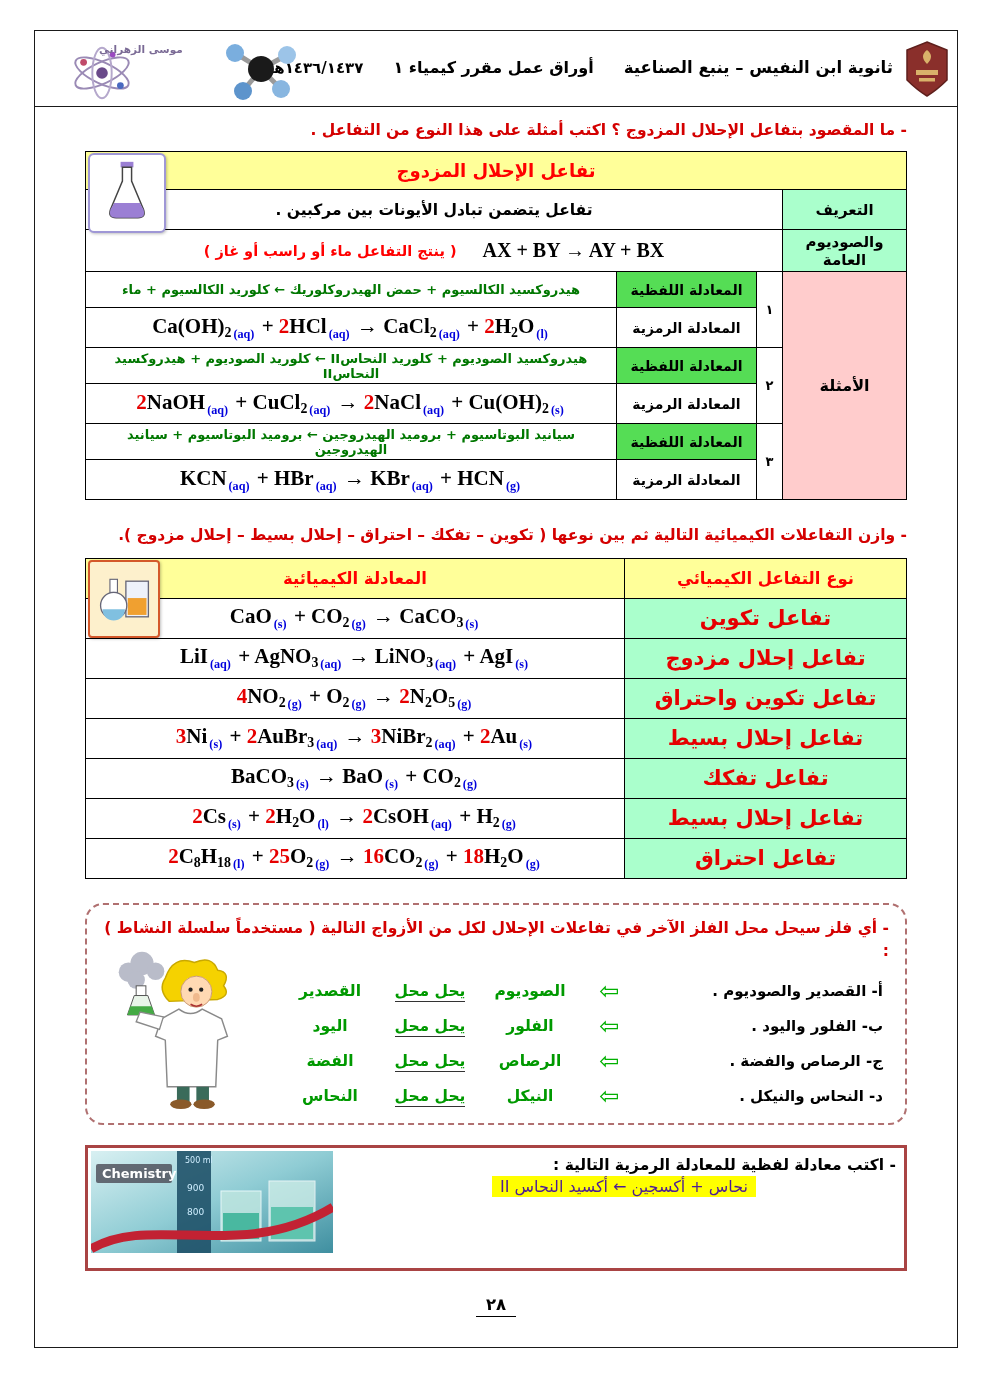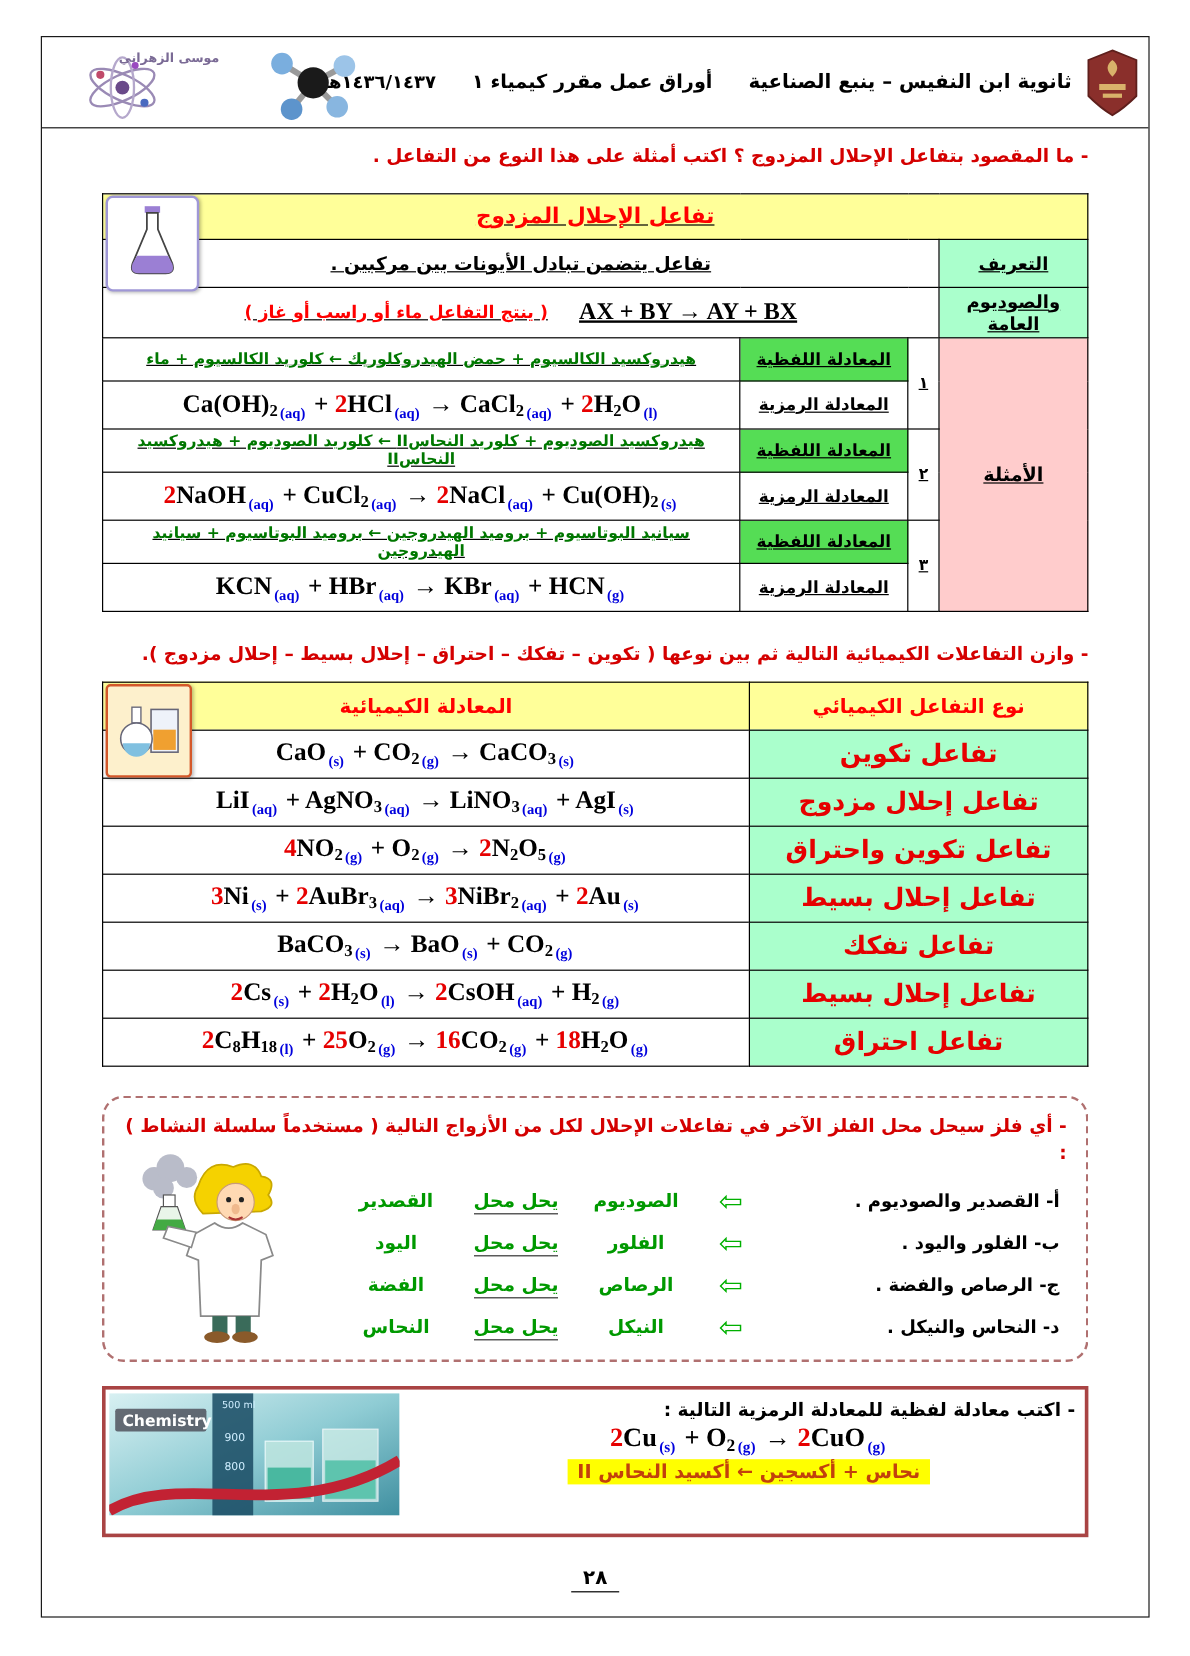--- a/index.html
+++ b/index.html
@@ -20,21 +20,21 @@
   .author { position:absolute; left:64px; top:12px; font-size:10.5px; color:#7a6a95; font-weight:bold; }
 
   
   .content { padding:12px 50px 0 50px; }
   .q-red { direction:rtl; text-align:right; color:#d40000; font-weight:bold; font-size:15.5px; line-height:1.5; }
 
   table { border-collapse:collapse; width:100%; table-layout:fixed; background:#fff; }
   td { border:1.2px solid #000; text-align:center; vertical-align:middle; padding:2px 4px; }
 
   
-  .t1wrap { position:relative; margin-top:19px;text-decoration:underline; }
+  .t1wrap { position:relative; margin-top:9px; }
   .t1-title { background:#ffff99; color:#ff0000; font-weight:bold; font-size:18px; height:38px; }
   .t1-lbl { background:#aaffcc; font-weight:bold; font-size:15px; color:#000; }
   .t1-ex  { background:#ffcccc; font-weight:bold; font-size:16px; color:#000; }
   .t1-num { font-weight:bold; font-size:13px; color:#000; }
   .t1-sub { font-weight:bold; font-size:14px; color:#000; background:#fff; }
   .t1-sub.verbal { background:#55dd55; }
   .t1-def { font-weight:bold; font-size:15.5px; color:#000; direction:rtl; }
   .t1-verbal { color:#007700; font-weight:bold; font-size:13px; direction:rtl; }
   .gen { display:flex; direction:ltr; justify-content:center; align-items:center; gap:26px; }
   .gen-note { color:#ff0000; font-weight:bold; font-size:14.5px; direction:rtl; }
@@ -73,21 +73,21 @@
   .q3-verb span { border-bottom:1.8px solid #333; padding-bottom:1px; }
   .scientist { position:absolute; left:18px; top:42px; width:140px; height:165px; }
 
   
   .q4box { margin-top:20px; border:3px solid #a94444; height:126px; position:relative; background:#fff; }
   .chem-img { position:absolute; left:3px; top:3px; width:242px; height:102px; }
   .q4content { margin-left:258px; direction:rtl; padding:8px 8px 0 6px; }
   .q4title { font-weight:bold; font-size:15.5px; color:#000; text-align:right; }
   .q4eqline { text-align:center; margin-top:1px; }
   .q4verbal { text-align:center; margin-top:3px; direction:rtl; }
-  .hl { background:#ffff00; font-weight:bold; font-size:16px; color:#c2410c; padding:1px 8px; }
+  .hl { background:#ffff00; font-weight:normal; font-size:16px; color:#4c1d95; padding:1px 8px; }
 
   .pagenum { text-align:center; margin-top:24px; }
   .pagenum span { font-weight:bold; font-size:16.5px; color:#000; border-bottom:1.6px solid #000; padding:0 10px 2px; }
 </style>
 </head>
 <body>
 
 <div class="frame">
 
   <div class="header">
@@ -323,23 +323,20 @@
         <rect x="130" y="40" width="40" height="50" fill="#bfe6e0" stroke="#f5ffff" opacity="0.85"></rect>
         <rect x="132" y="62" width="36" height="26" fill="#49b8a0"></rect>
         <rect x="178" y="30" width="46" height="60" fill="#cfeee8" stroke="#ffffff" opacity="0.78"></rect>
         <rect x="180" y="56" width="42" height="32" fill="#5ec4ae"></rect>
         <path d="M0 98 C 60 62, 150 112, 242 56" stroke="#c22233" stroke-width="9" fill="none"></path>
         <rect x="5" y="13" width="76" height="19" rx="2" fill="#4a4a55" opacity="0.8"></rect>
         <text x="11" y="27" fill="#ffffff" font-size="13" font-weight="bold" font-family="DejaVu Sans">Chemistry</text>
       </svg>
       <div class="q4content">
         <div class="q4title">- اكتب معادلة لفظية للمعادلة الرمزية التالية :</div>
-        <div class="q4eqline">
-          <span class="eq big"><span class="tk-c">2</span><span class="tk-f">Cu</span><span class="tk-s">(s)</span><span class="tk-f"> + </span><span class="tk-f">O</span><span class="tk-b">2</span><span class="tk-s">(g)</span><span class="tk-f"> → </span><span class="tk-c">2</span><span class="tk-f">CuO</span><span class="tk-s">(g)</span></span>
-        </div>
         <div class="q4verbal">
           <span class="hl">نحاس + أكسجين ← أكسيد النحاس II</span>
         </div>
       </div>
     </div>
 
     <div class="pagenum">
       <span>٢٨</span>
     </div>
 

